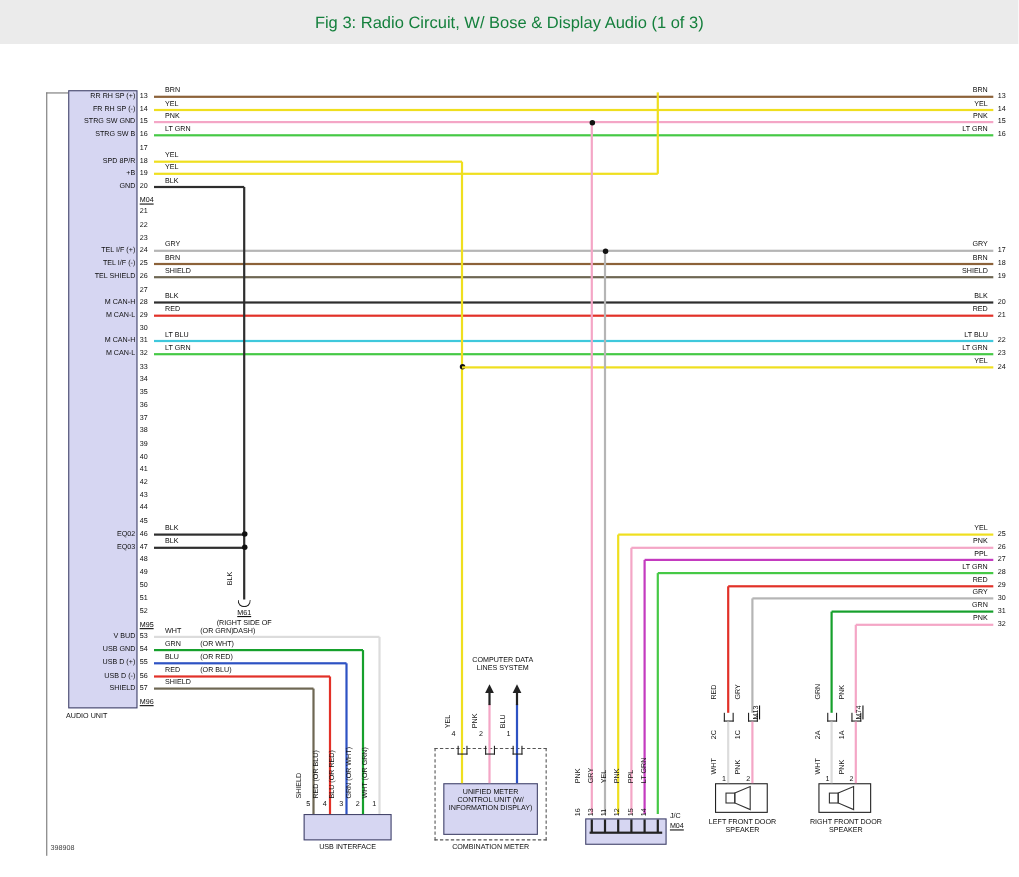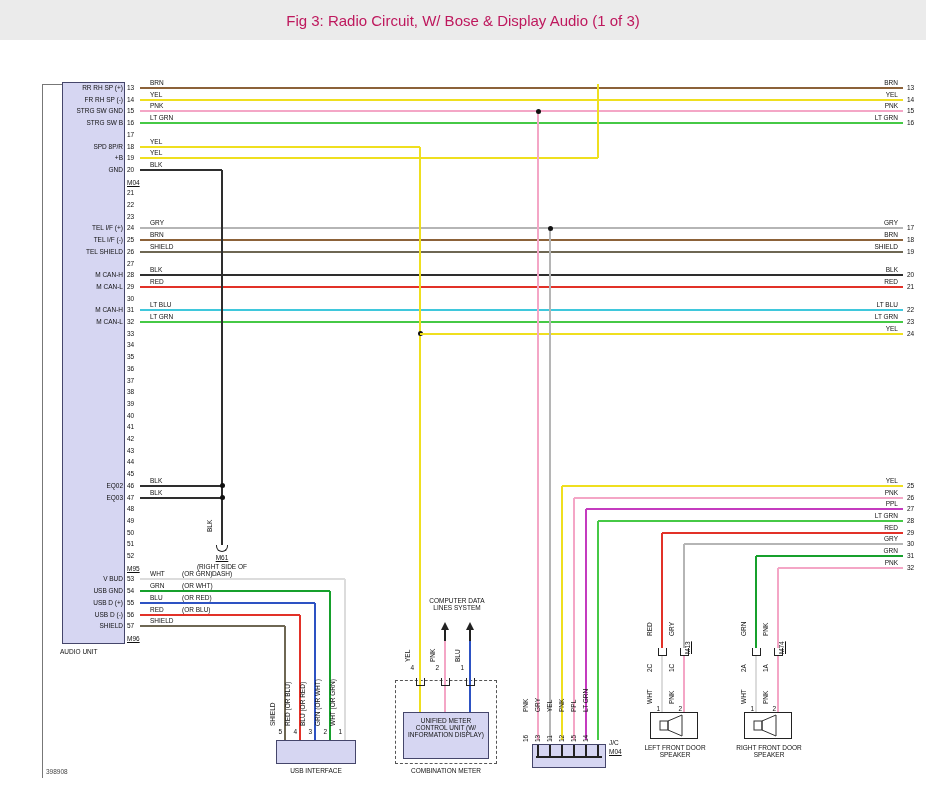--- a/index.html
+++ b/index.html
@@ -1,21 +1,21 @@
 <!DOCTYPE html>
 <html><head>
 <meta charset="utf-8">
 <style>
   *{margin:0;padding:0;box-sizing:border-box}
   html,body{width:926px;height:797px;background:#fff;overflow:hidden;
     font-family:"Liberation Sans","DejaVu Sans",sans-serif}
   body{position:relative}
   #titlebar{position:absolute;left:0;top:0;width:926px;height:40px;background:#ebebeb;
     display:flex;align-items:center;justify-content:center}
-  #titlebar .t{font-size:15px;color:#be185d}
+  #titlebar .t{font-size:15px;color:#15803d}
   #stage{position:absolute;left:0;top:0;width:926px;height:797px}
   .box{position:absolute;border:1px solid #45466b;background:#d6d6f2}
   .spk{position:absolute;width:48px;height:27px;border:1px solid #222;background:#fff;
     display:flex;align-items:center;justify-content:center}
   .dash{position:absolute;border:1px dashed #555;background:transparent}
   .dot{position:absolute;width:5px;height:5px;border-radius:50%;background:#111}
   .lbl{position:absolute;font-size:6.5px;line-height:7px;white-space:nowrap;color:#111}
   .r{transform:translateX(-100%)}
   .c{transform:translateX(-50%)}
   .v{transform:rotate(-90deg);transform-origin:0 100%}

